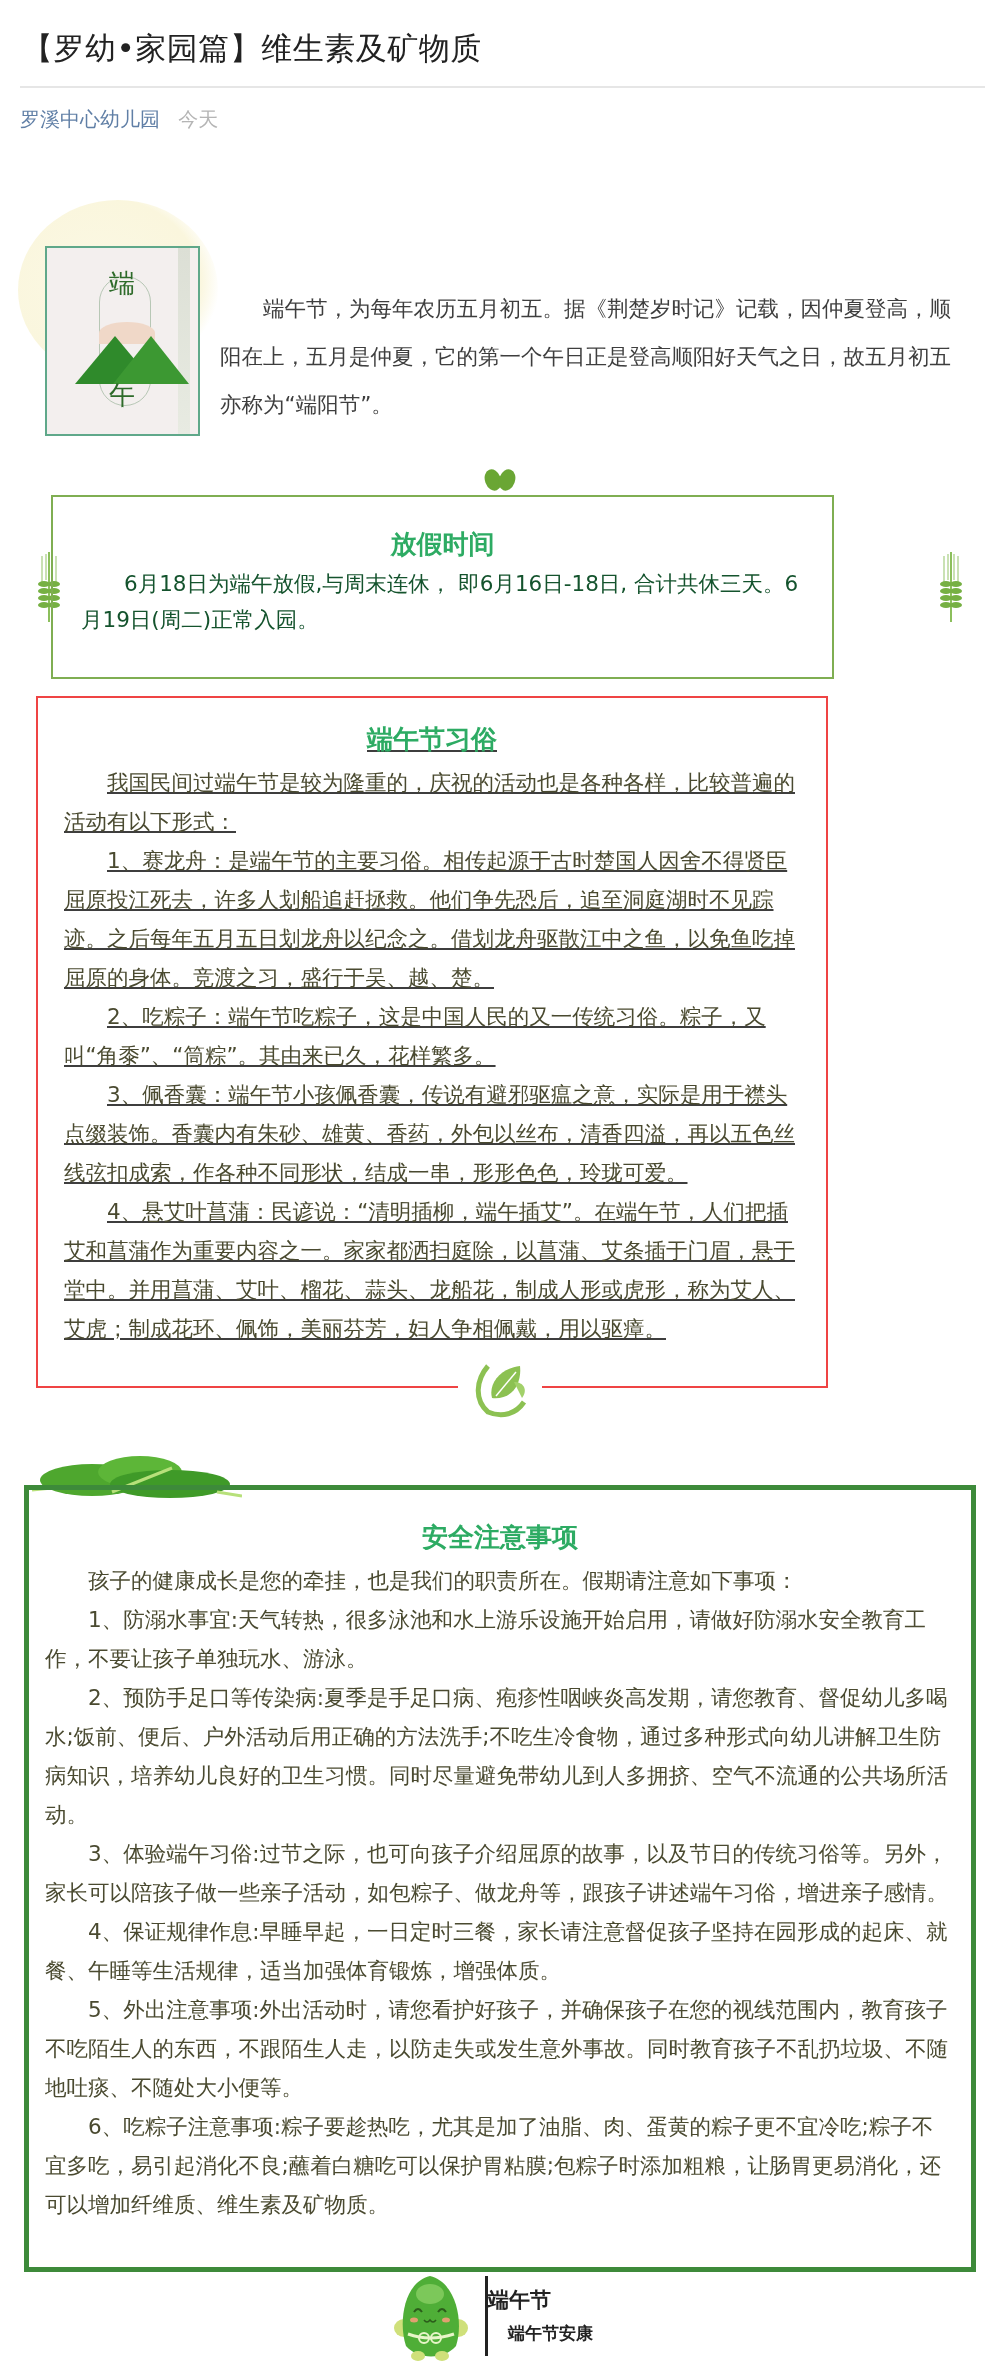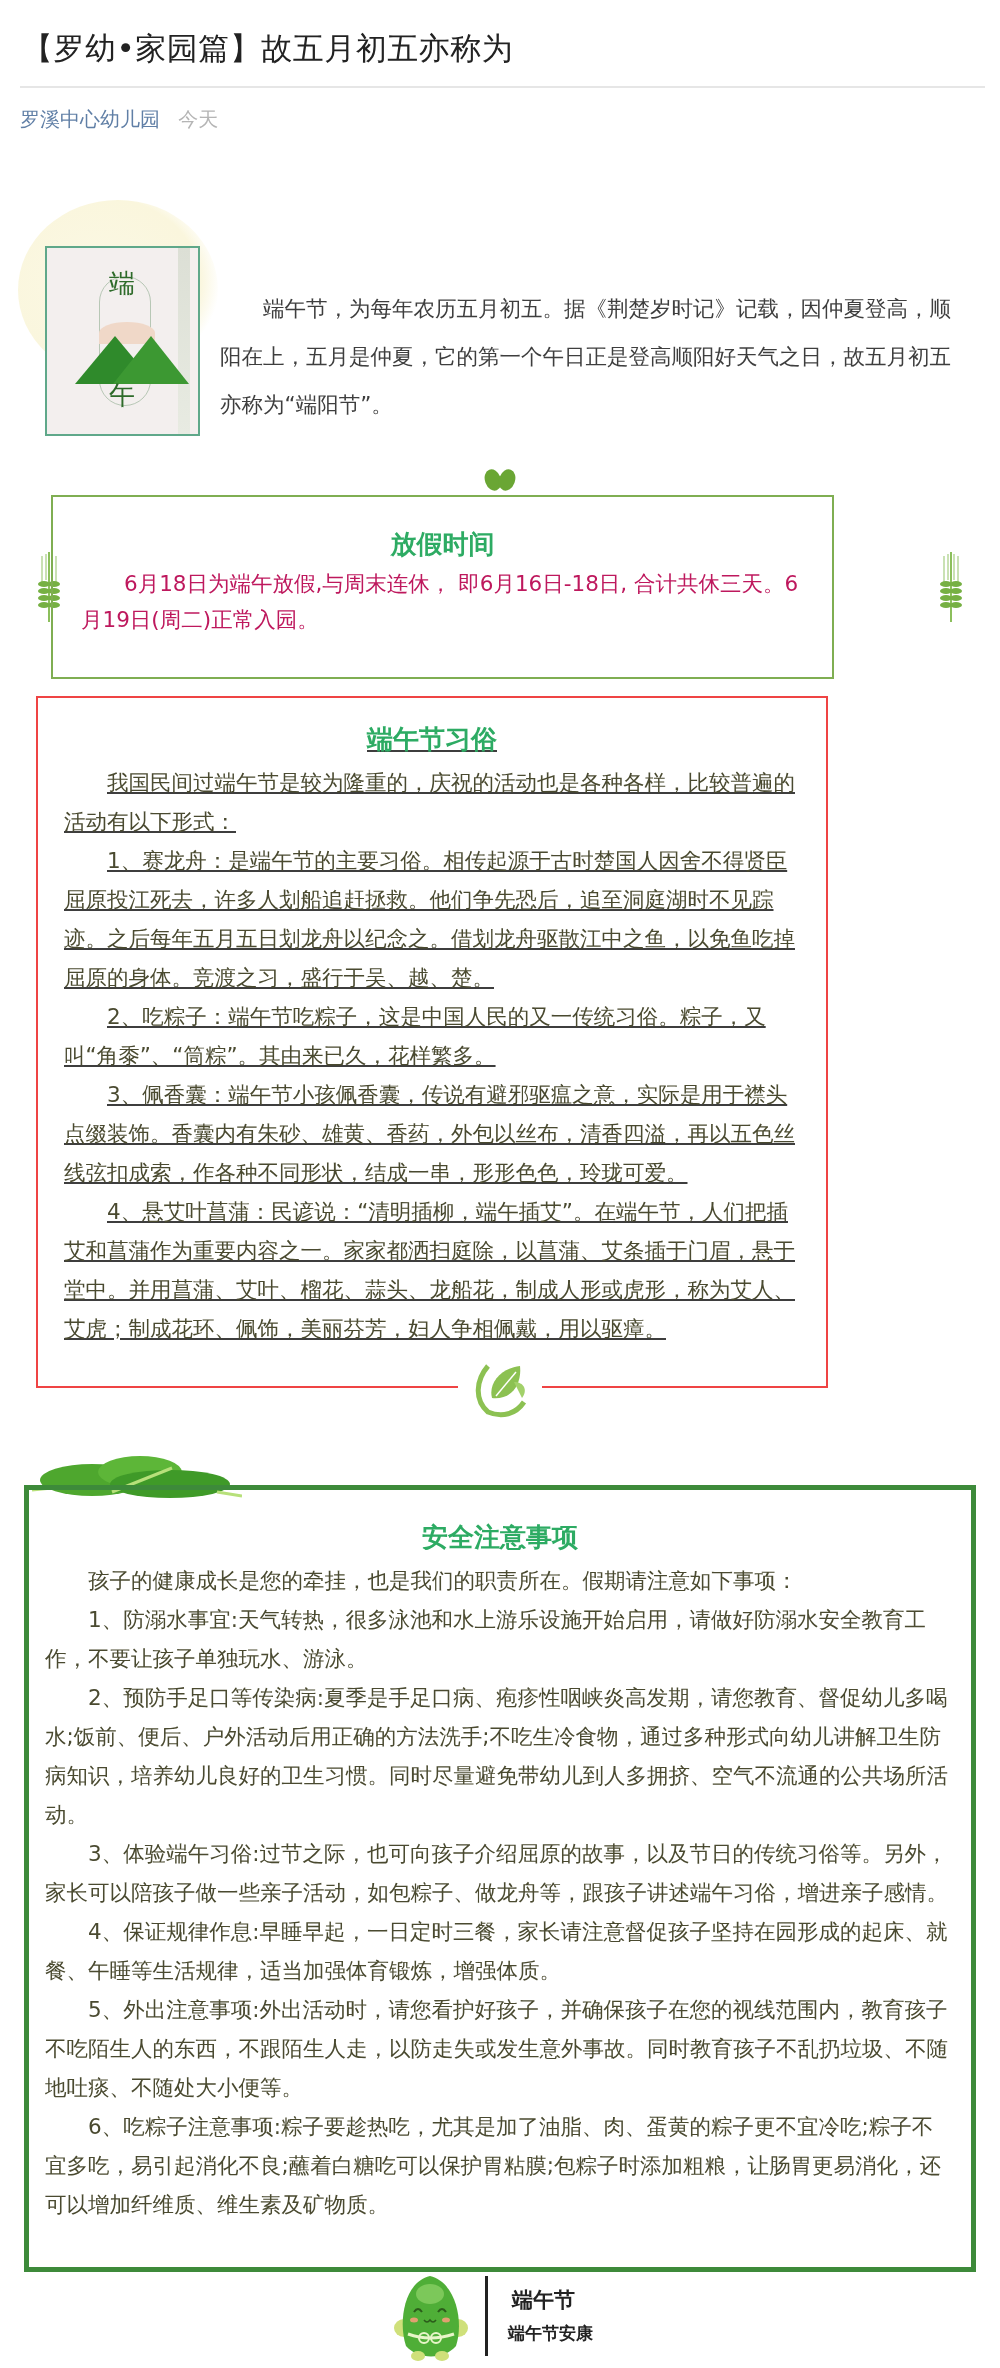--- a/index.html
+++ b/index.html
@@ -27,45 +27,45 @@
   .intro-text { position: absolute; left: 220px; top: 285px; width: 750px; font-size: 21.5px; line-height: 48px; color: #3e3e3e; text-indent: 2em; }
 
   
   .sprout { position: absolute; left: 480px; top: 468px; width: 40px; height: 24px; }
   .holiday-box { position: absolute; left: 51px; top: 495px; width: 783px; height: 184px; border: 2px solid #7fae52; }
   .wheat { position: absolute; top: 552px; width: 26px; height: 70px; }
   .wheat.left { left: 36px; }
   .wheat.right { left: 938px; }
   .sec-title { text-align: center; font-size: 26px; color: #2dab63; }
   .holiday-box .sec-title { margin-top: 30px; }
-  .holiday-box .body { padding: 4px 33px 0 28px; font-size: 21.5px; line-height: 36px; color: #be185d; text-indent: 2em; }
+  .holiday-box .body { padding: 4px 33px 0 28px; font-size: 21.5px; line-height: 36px; color: #14532d; text-indent: 2em; }
 
   
   .customs-box { position: absolute; left: 36px; top: 696px; width: 792px; height: 692px; border: 2px solid #ef4444; text-decoration: underline; }
   .customs-box .sec-title { margin-top: 24px; margin-bottom: 6px; }
   .para { padding: 0 28px 0 26px; font-size: 21.5px; line-height: 39px; color: #4a4a2e; text-indent: 2em; }
   .customs-box .para { color: #4a4a30; }
   .leaf-badge { position: absolute; left: 458px; top: 1358px; width: 84px; height: 62px; background: #fff; }
 
   
   .safety-leaves { position: absolute; left: 22px; top: 1452px; width: 220px; height: 46px; }
   .safety-box { position: absolute; left: 24px; top: 1485px; width: 952px; height: 787px; border: 5px solid #3d8a3a; }
   .safety-box .sec-title { margin-top: 30px; margin-bottom: 6px; }
   .safety-box .para { padding: 0 22px 0 16px; color: #4a4a30; line-height: 39px; }
 
   
   .footer-mascot { position: absolute; left: 384px; top: 2272px; width: 92px; height: 90px; }
   .footer-rule { position: absolute; left: 485px; top: 2276px; width: 3px; height: 80px; background: #222; }
-  .footer-title { position: absolute; left: 512px; top: 2286px; font-size: 21px; font-weight: bold; color: #222; }
+  .footer-title { position: absolute; left: 488px; top: 2286px; font-size: 21px; font-weight: bold; color: #222; }
   .footer-sub { position: absolute; left: 508px; top: 2322px; font-size: 17px; font-weight: bold; color: #222; }
 </style>
 </head>
 <body>
 
-<h1 class="title">【罗幼•家园篇】故五月初五亦称为</h1>
+<h1 class="title">【罗幼•家园篇】维生素及矿物质</h1>
 <div class="title-divider"></div>
 <div class="meta">
   <span class="author">罗溪中心幼儿园</span>
   <span class="date">今天</span>
 </div>
 
 <div class="cloud-bg"></div>
 <div class="thumb">
   <div class="bamboo"></div>
   <div class="ring"></div>

